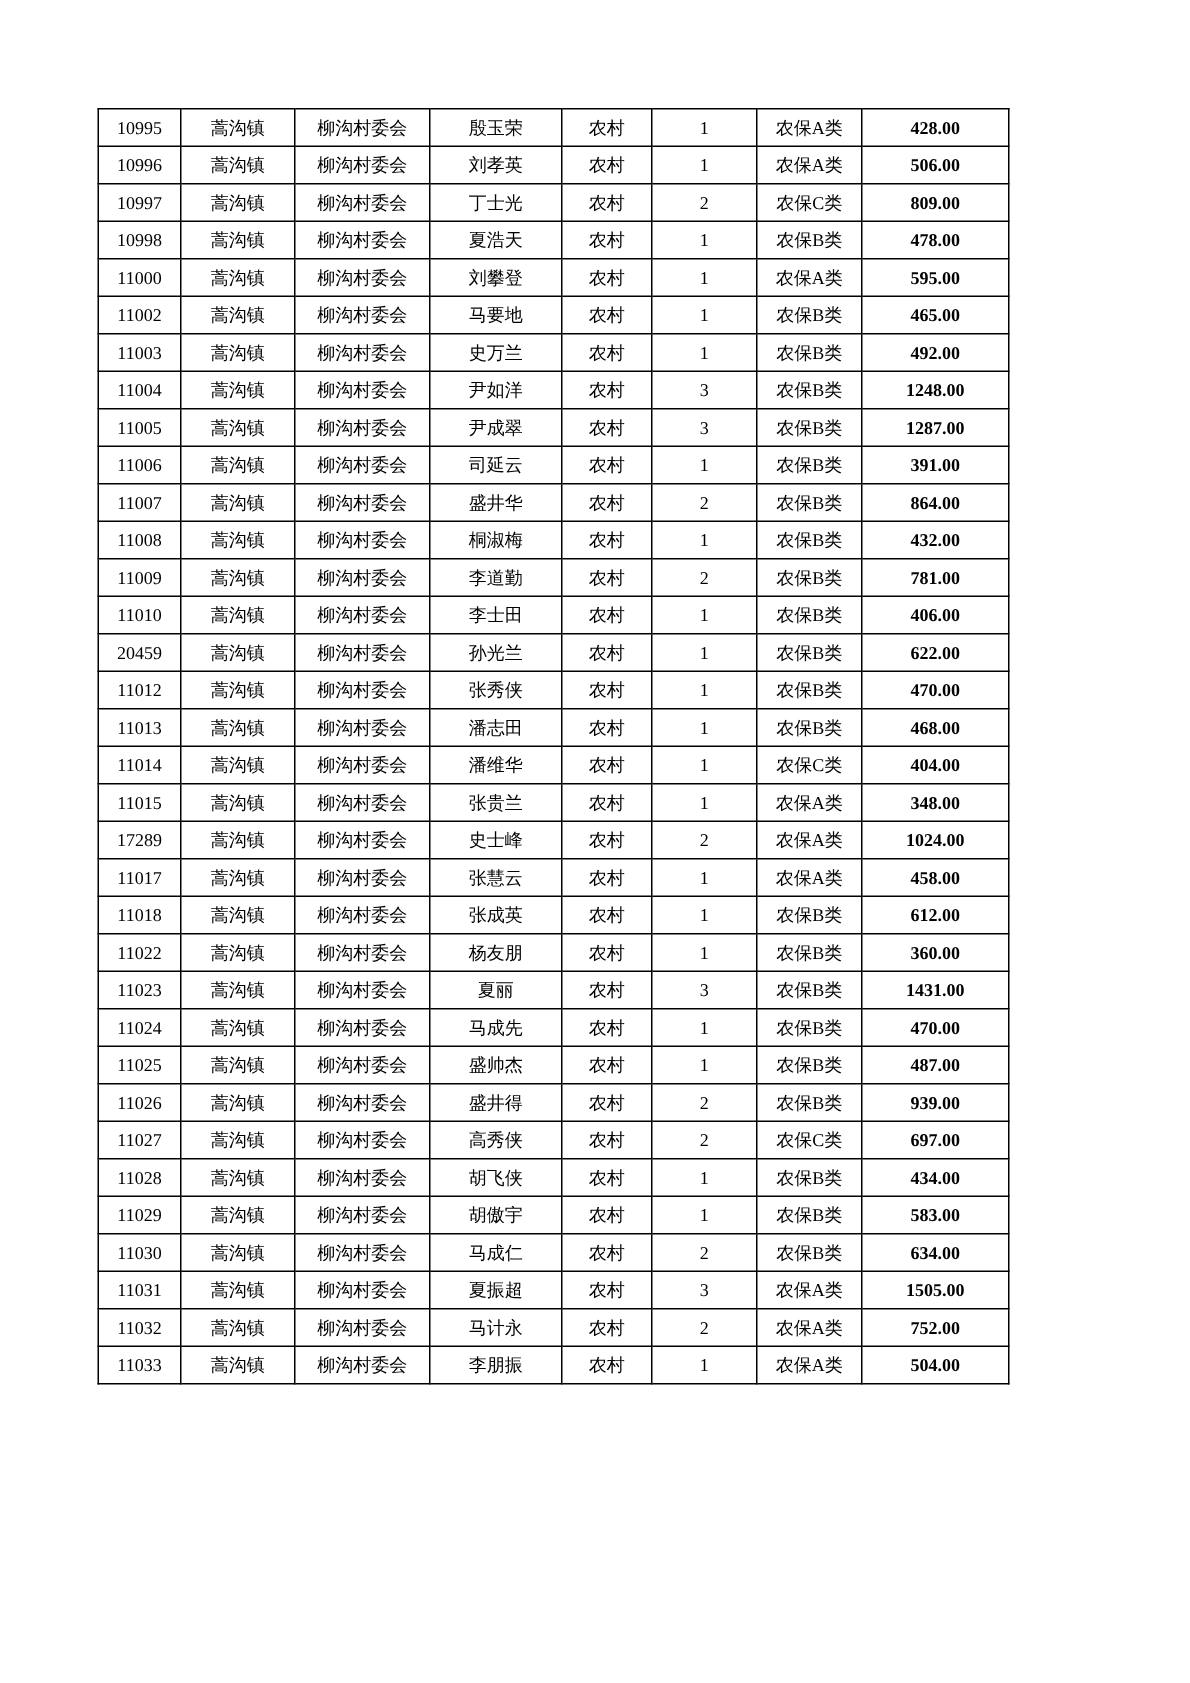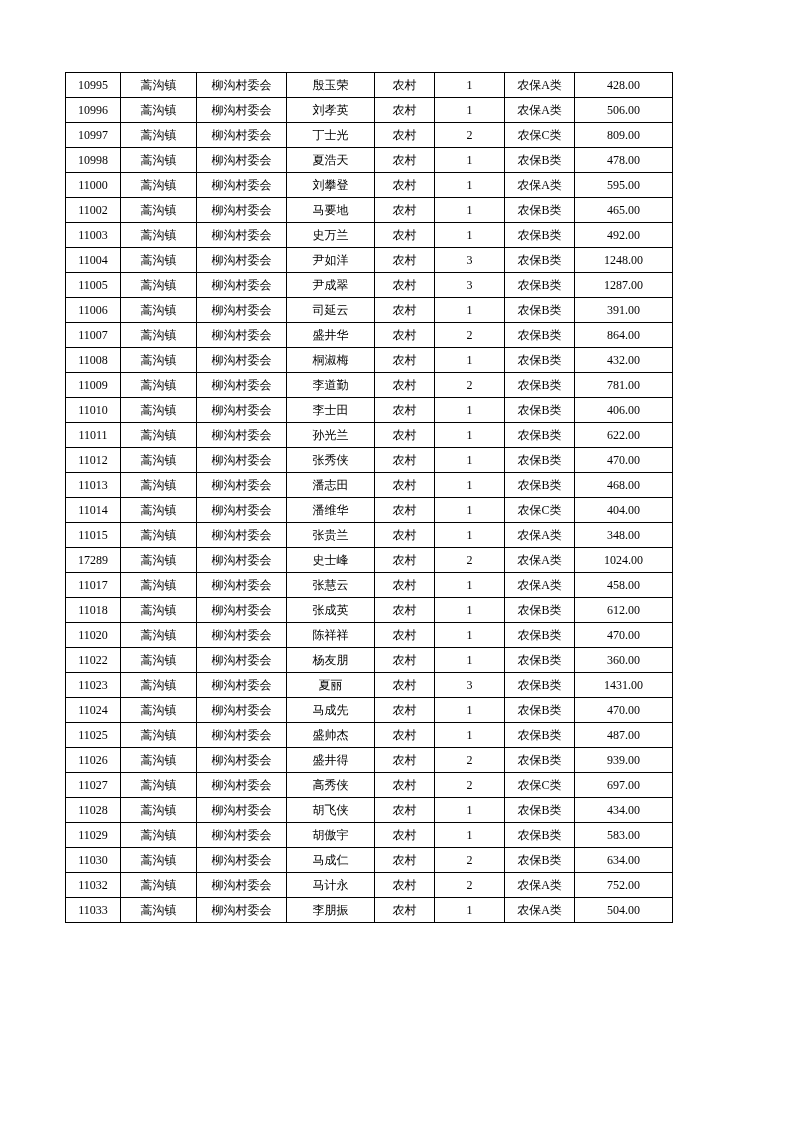--- a/index.html
+++ b/index.html
@@ -38,20 +38,21 @@
   col.col-town     { width: 76px; }
   col.col-village  { width: 90px; }
   col.col-name     { width: 88px; }
   col.col-category { width: 60px; }
   col.col-count    { width: 70px; }
   col.col-type     { width: 70px; }
   col.col-amount   { width: 98px; }
   td.cell-amount {
     text-align: right;
     padding-right: 30px;
+    font-weight: bold;
   }
   .footer-mark {
     position: absolute;
     left: 368px;
     top: 1108px;
     width: 52px;
     height: 10px;
     background: #d9d9d9;
     border-radius: 2px;
   }
@@ -206,21 +207,21 @@
           <td class="cell-id">11010</td>
           <td class="cell-town">蒿沟镇</td>
           <td class="cell-village">柳沟村委会</td>
           <td class="cell-name">李士田</td>
           <td class="cell-category">农村</td>
           <td class="cell-count">1</td>
           <td class="cell-type">农保B类</td>
           <td class="cell-amount">406.00</td>
         </tr>
         <tr>
-          <td class="cell-id">11011</td>
+          <td class="cell-id">20459</td>
           <td class="cell-town">蒿沟镇</td>
           <td class="cell-village">柳沟村委会</td>
           <td class="cell-name">孙光兰</td>
           <td class="cell-category">农村</td>
           <td class="cell-count">1</td>
           <td class="cell-type">农保B类</td>
           <td class="cell-amount">622.00</td>
         </tr>
         <tr>
           <td class="cell-id">11012</td>
@@ -286,30 +287,20 @@
           <td class="cell-id">11018</td>
           <td class="cell-town">蒿沟镇</td>
           <td class="cell-village">柳沟村委会</td>
           <td class="cell-name">张成英</td>
           <td class="cell-category">农村</td>
           <td class="cell-count">1</td>
           <td class="cell-type">农保B类</td>
           <td class="cell-amount">612.00</td>
         </tr>
         <tr>
-          <td class="cell-id">11020</td>
-          <td class="cell-town">蒿沟镇</td>
-          <td class="cell-village">柳沟村委会</td>
-          <td class="cell-name">陈祥祥</td>
-          <td class="cell-category">农村</td>
-          <td class="cell-count">1</td>
-          <td class="cell-type">农保B类</td>
-          <td class="cell-amount">470.00</td>
-        </tr>
-        <tr>
           <td class="cell-id">11022</td>
           <td class="cell-town">蒿沟镇</td>
           <td class="cell-village">柳沟村委会</td>
           <td class="cell-name">杨友朋</td>
           <td class="cell-category">农村</td>
           <td class="cell-count">1</td>
           <td class="cell-type">农保B类</td>
           <td class="cell-amount">360.00</td>
         </tr>
         <tr>
@@ -384,20 +375,30 @@
         </tr>
         <tr>
           <td class="cell-id">11030</td>
           <td class="cell-town">蒿沟镇</td>
           <td class="cell-village">柳沟村委会</td>
           <td class="cell-name">马成仁</td>
           <td class="cell-category">农村</td>
           <td class="cell-count">2</td>
           <td class="cell-type">农保B类</td>
           <td class="cell-amount">634.00</td>
+        </tr>
+        <tr>
+          <td class="cell-id">11031</td>
+          <td class="cell-town">蒿沟镇</td>
+          <td class="cell-village">柳沟村委会</td>
+          <td class="cell-name">夏振超</td>
+          <td class="cell-category">农村</td>
+          <td class="cell-count">3</td>
+          <td class="cell-type">农保A类</td>
+          <td class="cell-amount">1505.00</td>
         </tr>
         <tr>
           <td class="cell-id">11032</td>
           <td class="cell-town">蒿沟镇</td>
           <td class="cell-village">柳沟村委会</td>
           <td class="cell-name">马计永</td>
           <td class="cell-category">农村</td>
           <td class="cell-count">2</td>
           <td class="cell-type">农保A类</td>
           <td class="cell-amount">752.00</td>

